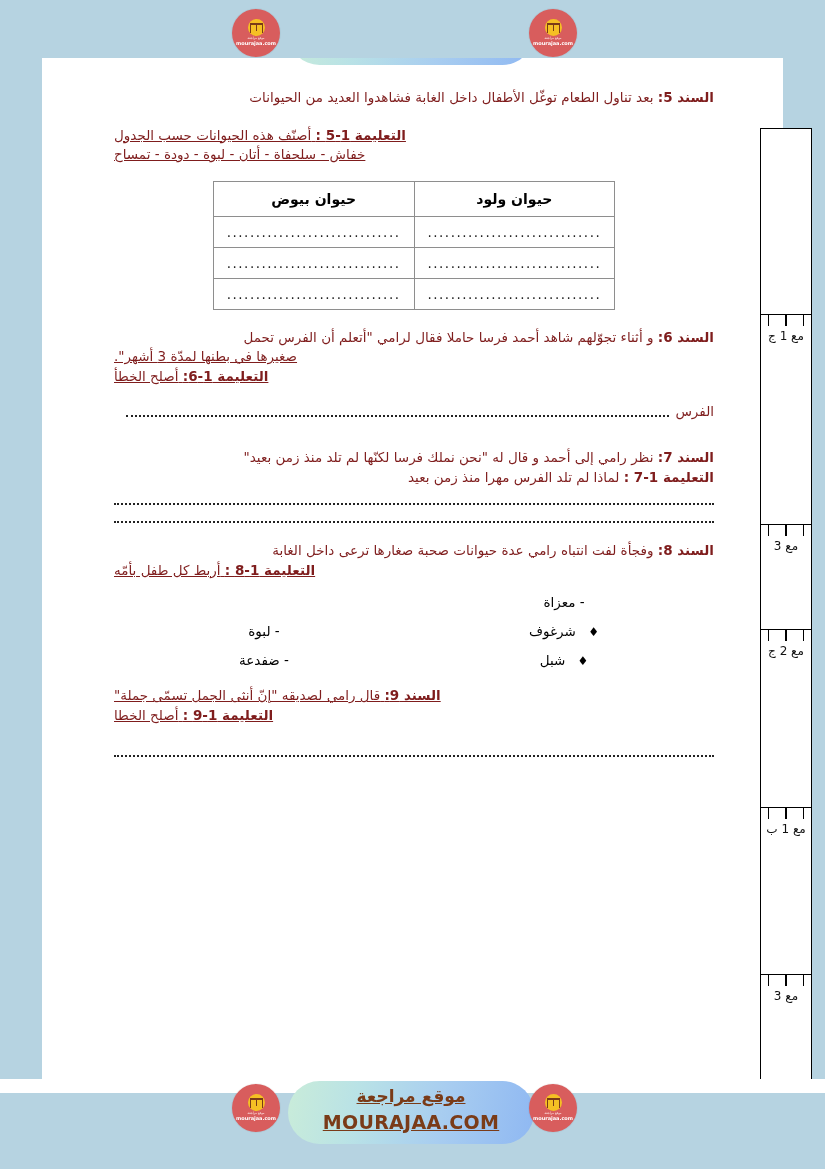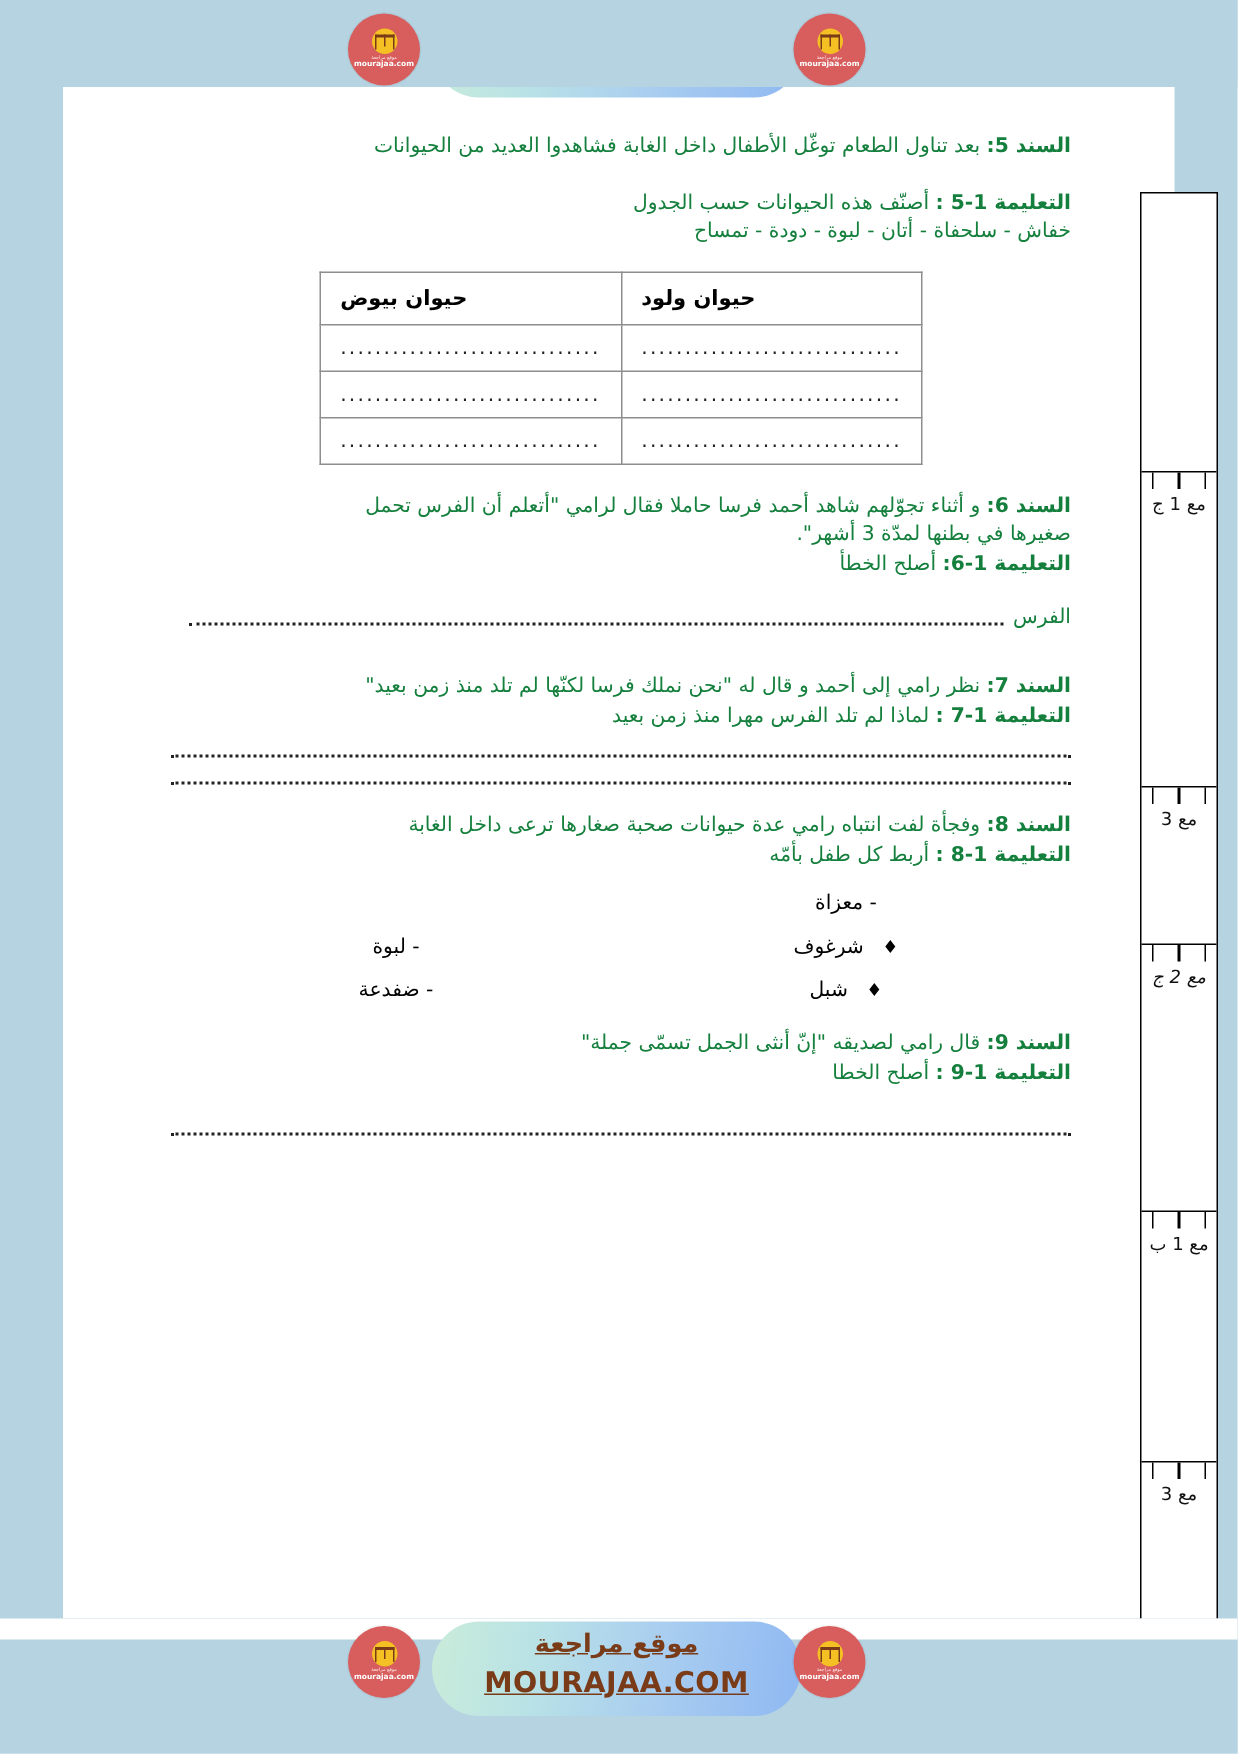--- a/index.html
+++ b/index.html
@@ -184,26 +184,26 @@
     width: 600px;
     direction: rtl;
     text-align: right;
     color: #000000;
     font-family: "DejaVu Sans", sans-serif;
   }
   .doc-line {
     font-size: 13.5px;
     line-height: 1.45;
     margin: 0;
-    color: #15803d;
+    color: #7f1d1d;
   }
   .lbl {
     font-weight: bold;
   }
-  .center-line { text-align: right; }
+  .center-line { text-align: left; text-decoration: underline; }
   .right-line  { text-align: right; }
   .gap-md { height: 18px; }
   .gap-lg { height: 26px; }
 
   
   .dotline {
     border-bottom: 2px dotted #222;
     height: 0;
     margin: 16px 0 0 0;
   }
@@ -224,21 +224,21 @@
   
   #classify-table {
     margin: 16px auto 0 auto;
     border-collapse: collapse;
     width: 395px;
     direction: rtl;
   }
   #classify-table td, #classify-table th {
     border: 1px solid #8e8e8e;
     height: 26px;
-    text-align: left;
+    text-align: center;
     font-size: 13.5px;
     padding: 2px 13px;
   }
   #classify-table th {
     font-weight: bold;
     height: 30px;
     font-size: 14px;
   }
   .cell-dots {
     font-size: 11px;
@@ -328,21 +328,21 @@
         </div>
         <div class="grade-label">مع 1 ج</div>
       </div>
       <div class="grade-cell" style="top: 395px;">
         <div class="grade-boxes">
           <span></span>
           <span></span>
         </div>
         <div class="grade-label">مع 3</div>
       </div>
-      <div class="grade-cell" style="top: 500px; font-style: italic;">
+      <div class="grade-cell" style="top: 500px;">
         <div class="grade-boxes">
           <span></span>
           <span></span>
         </div>
         <div class="grade-label">مع 2 ج</div>
       </div>
       <div class="grade-cell" style="top: 678px;">
         <div class="grade-boxes">
           <span></span>
           <span></span>

